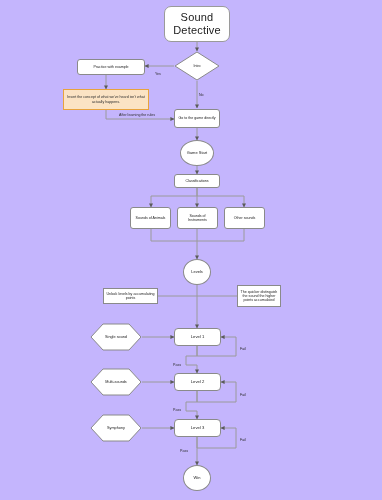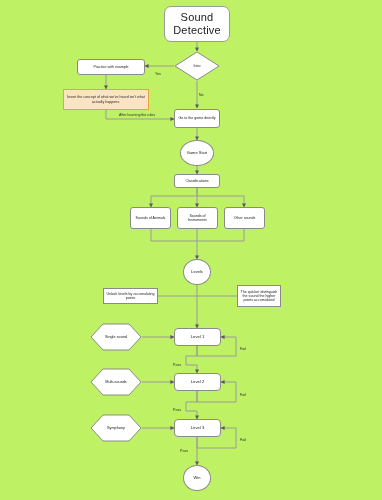--- a/index.html
+++ b/index.html
@@ -8,21 +8,21 @@
     padding: 0;
     background: #ffffff;
   }
   body {
     font-family: "Liberation Sans", sans-serif;
   }
   #canvas {
     position: relative;
     width: 382px;
     height: 500px;
-    background: #bef264;
+    background: #c4b5fd;
     overflow: hidden;
   }
   svg#wires {
     position: absolute;
     left: 0;
     top: 0;
     width: 382px;
     height: 500px;
     pointer-events: none;
   }

